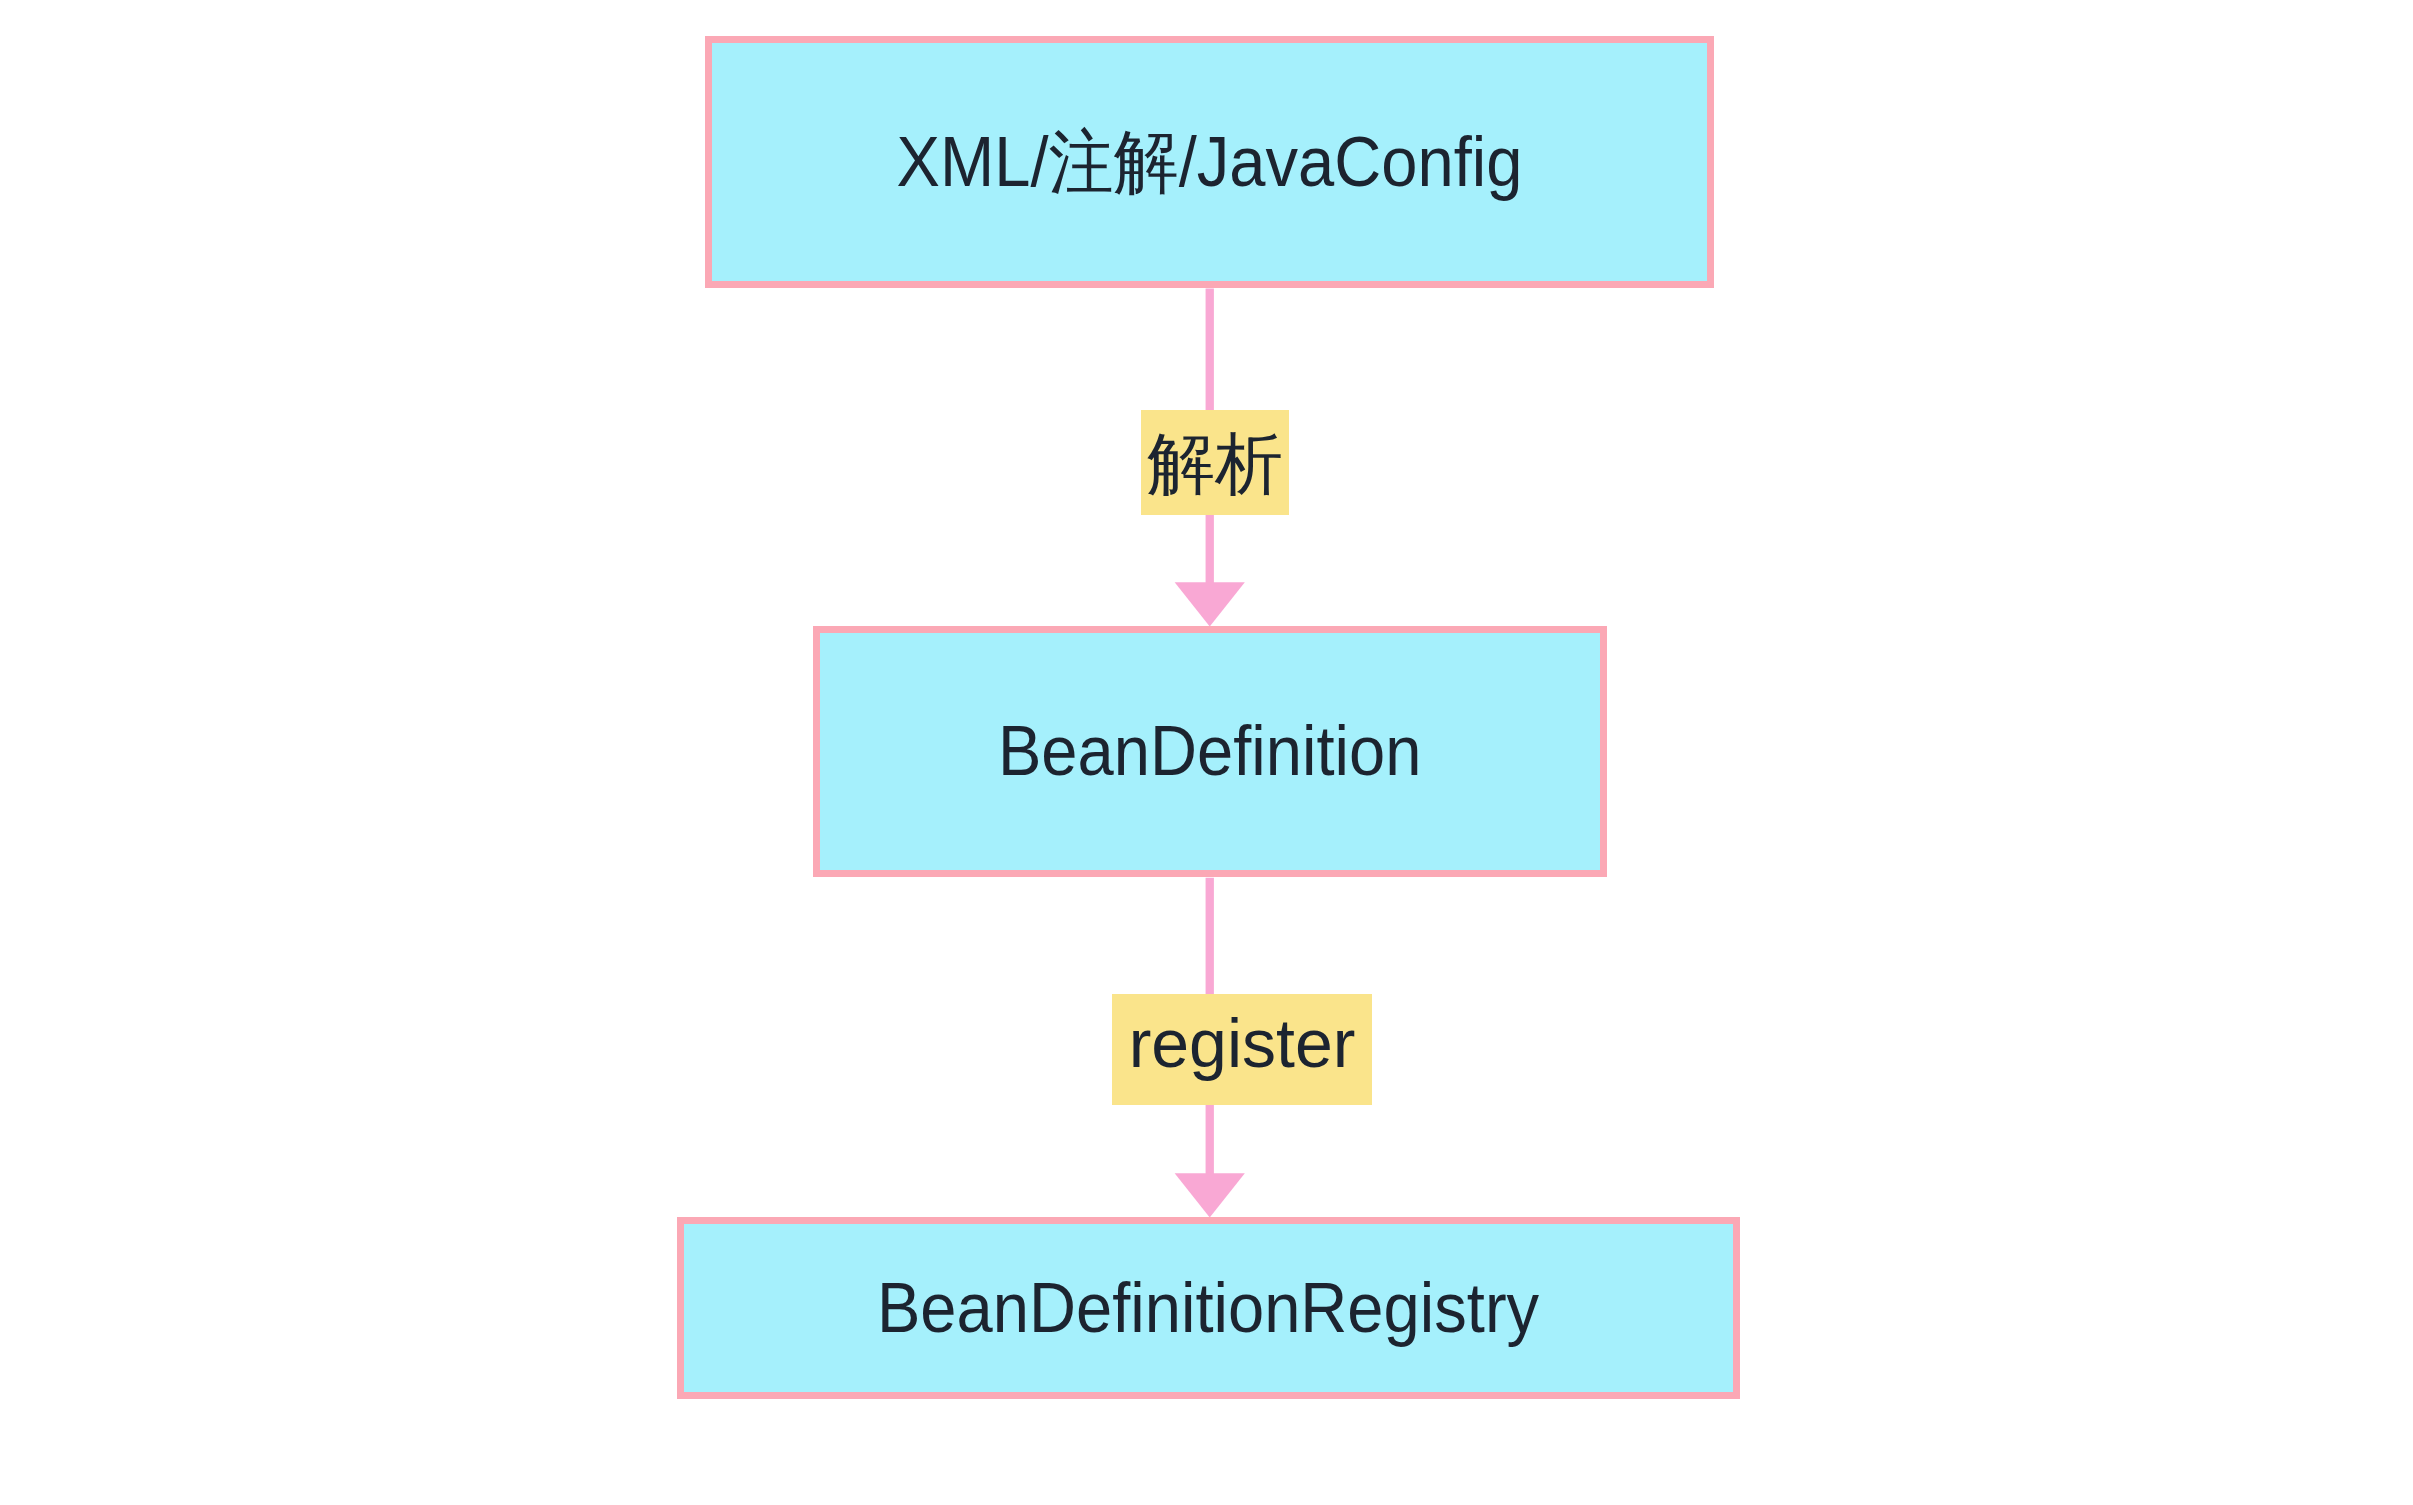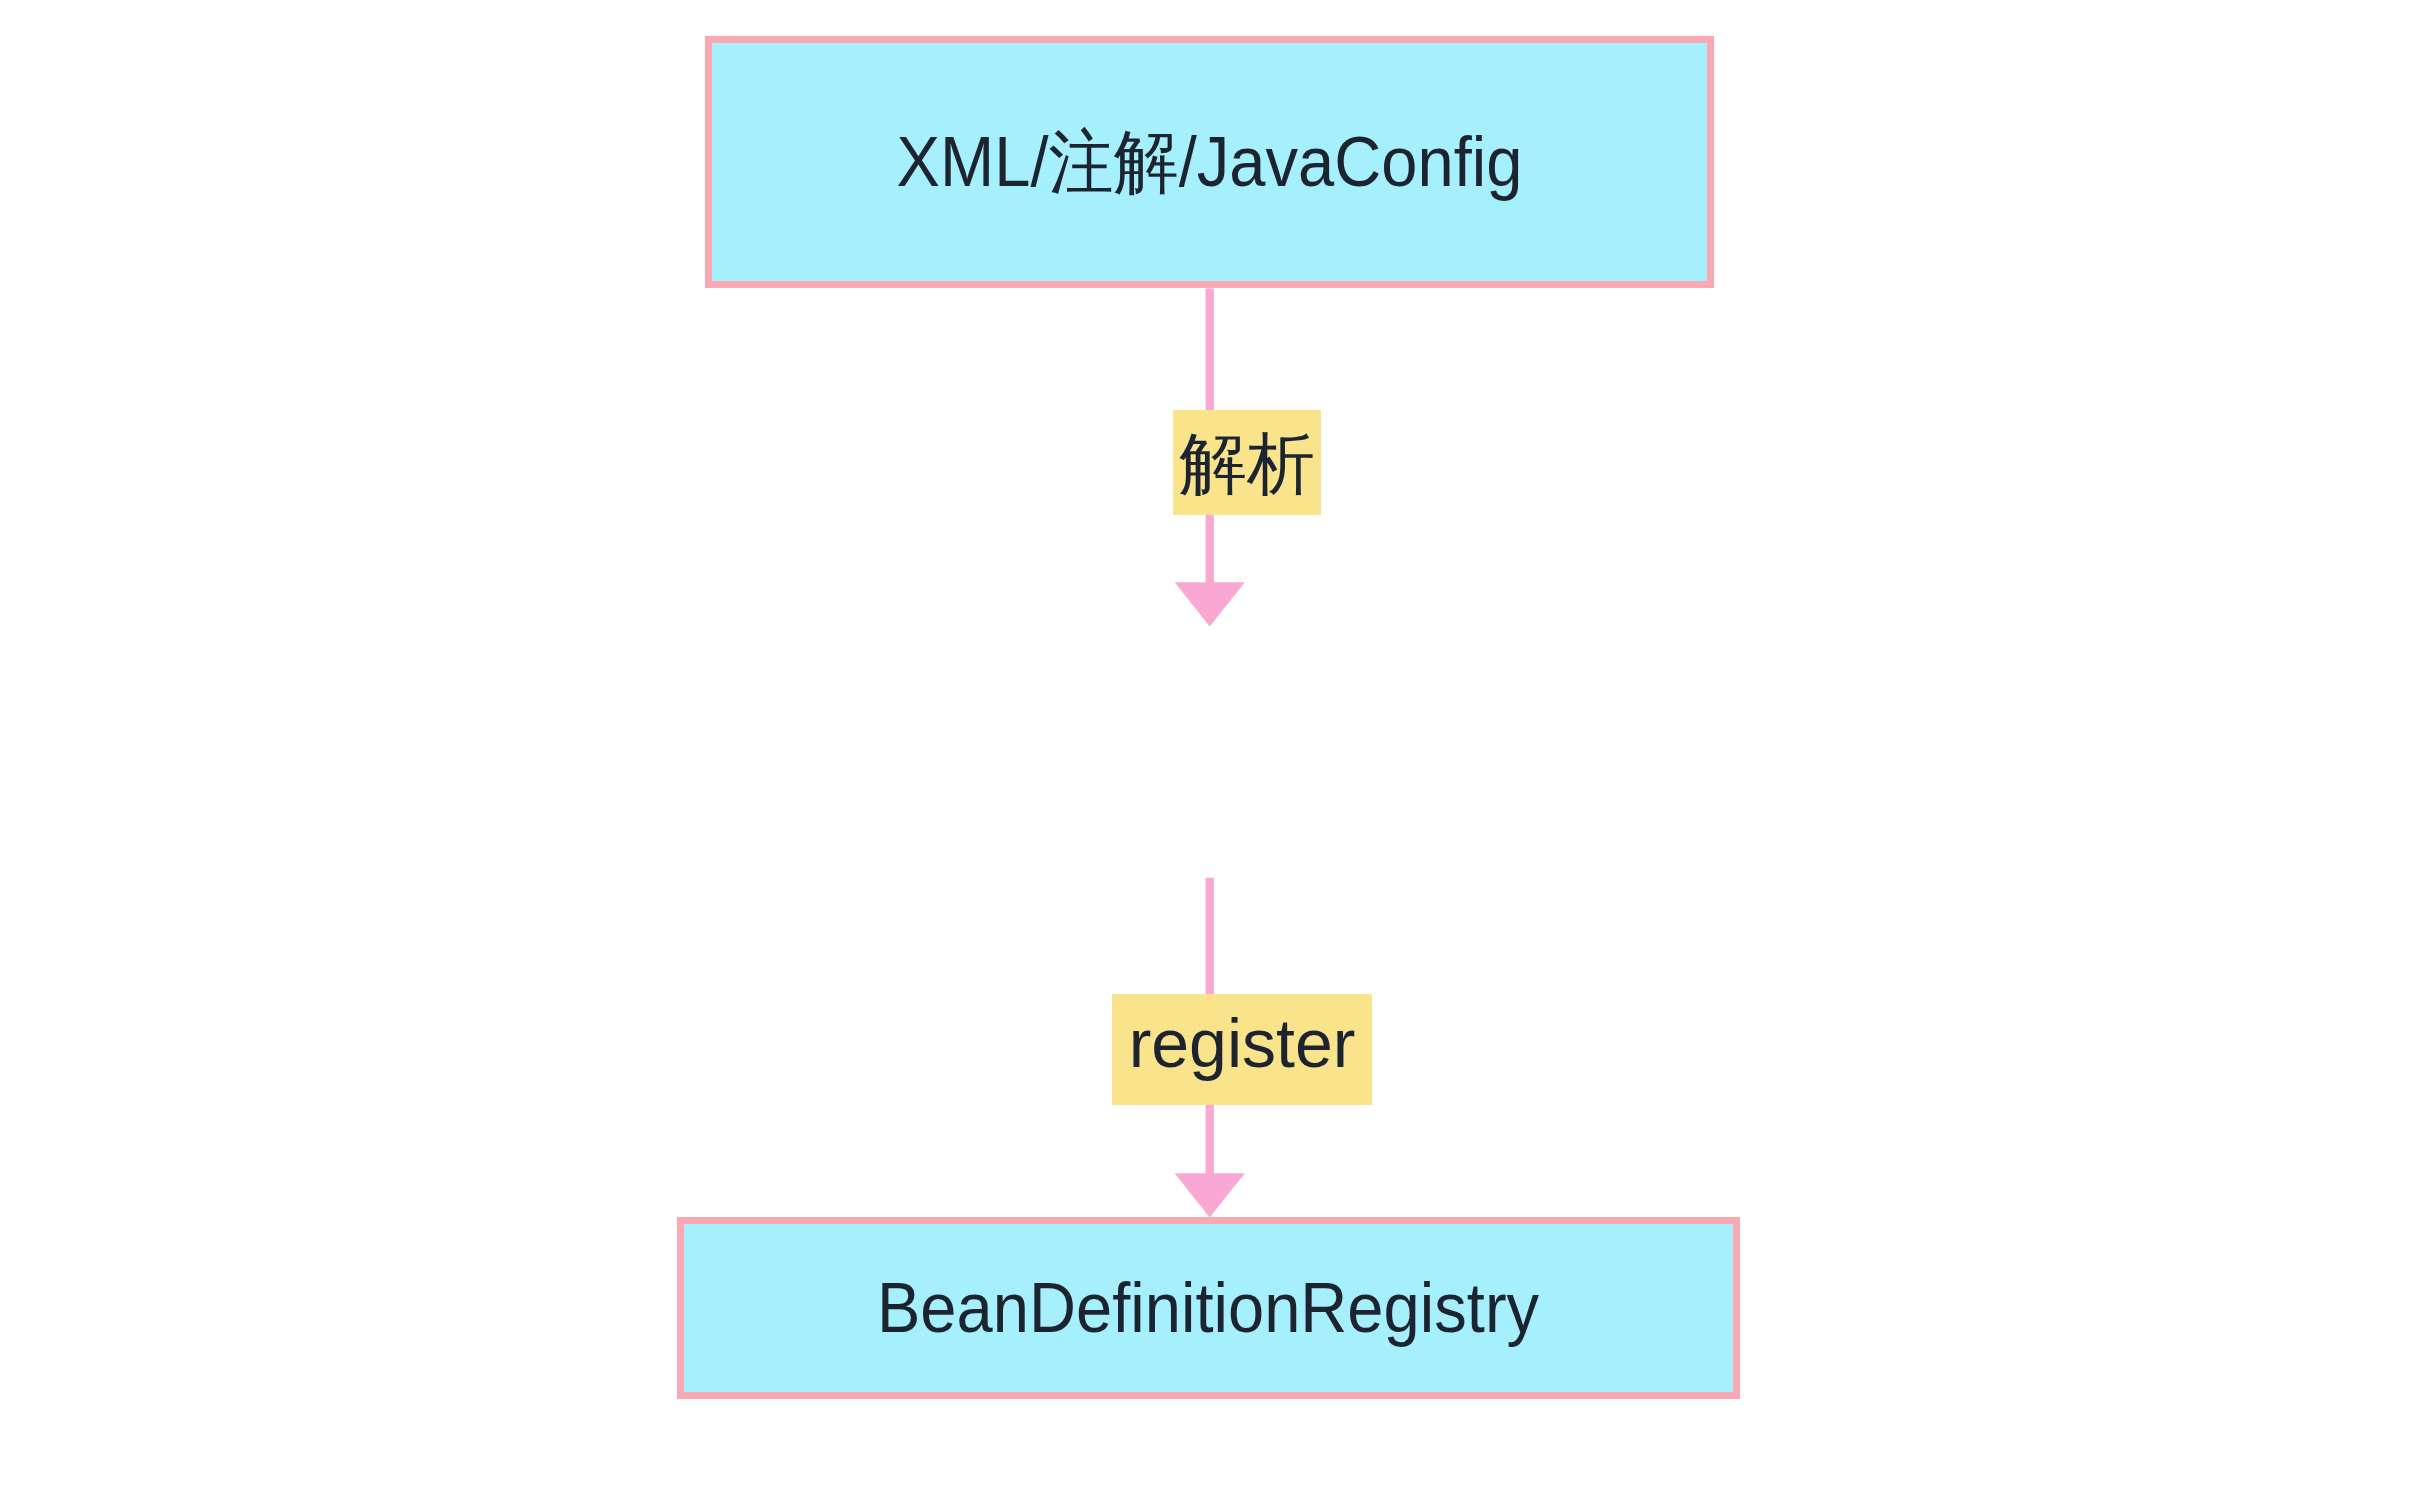--- a/index.html
+++ b/index.html
@@ -84,21 +84,20 @@
     align-items: center;
     justify-content: center;
   }
   #edge-label-parse {
     left: 1141px;
     top: 410px;
     width: 148px;
     height: 105px;
     font-size: 68px;
     padding: 0;
-    margin-left: 32px;
   }
   #edge-label-register {
     left: 1078px;
     top: 994px;
     width: 260px;
     height: 111px;
     font-size: 68px;
     padding: 0 0 13px 0;
     margin-left: 34px;
   }
@@ -122,20 +121,23 @@
   </svg>
 
   <div class="node" id="node-source">
     <span class="node-label">XML/注解/JavaConfig</span>
   </div>
 
   <div class="edge-label" id="edge-label-parse">
     <span>解析</span>
   </div>
 
+  <div class="node" id="node-beandefinition">
+    <span class="node-label">BeanDefinition</span>
+  </div>
 
   <div class="edge-label" id="edge-label-register">
     <span>register</span>
   </div>
 
   <div class="node" id="node-registry">
     <span class="node-label">BeanDefinitionRegistry</span>
   </div>
 
 </div>

